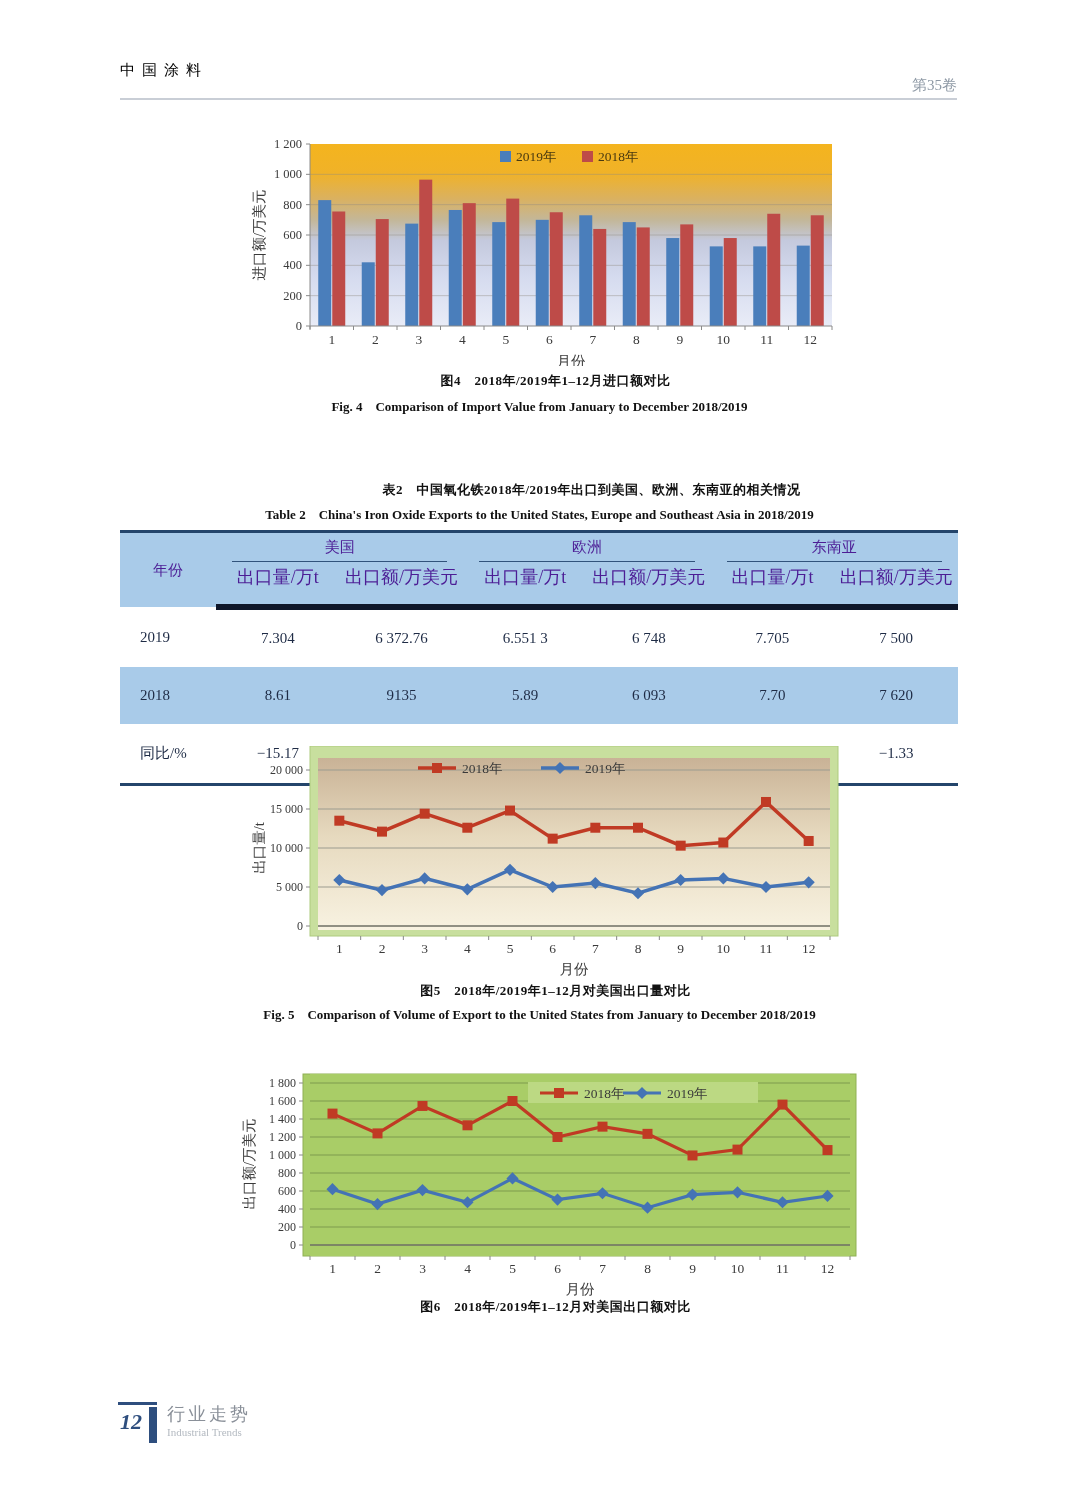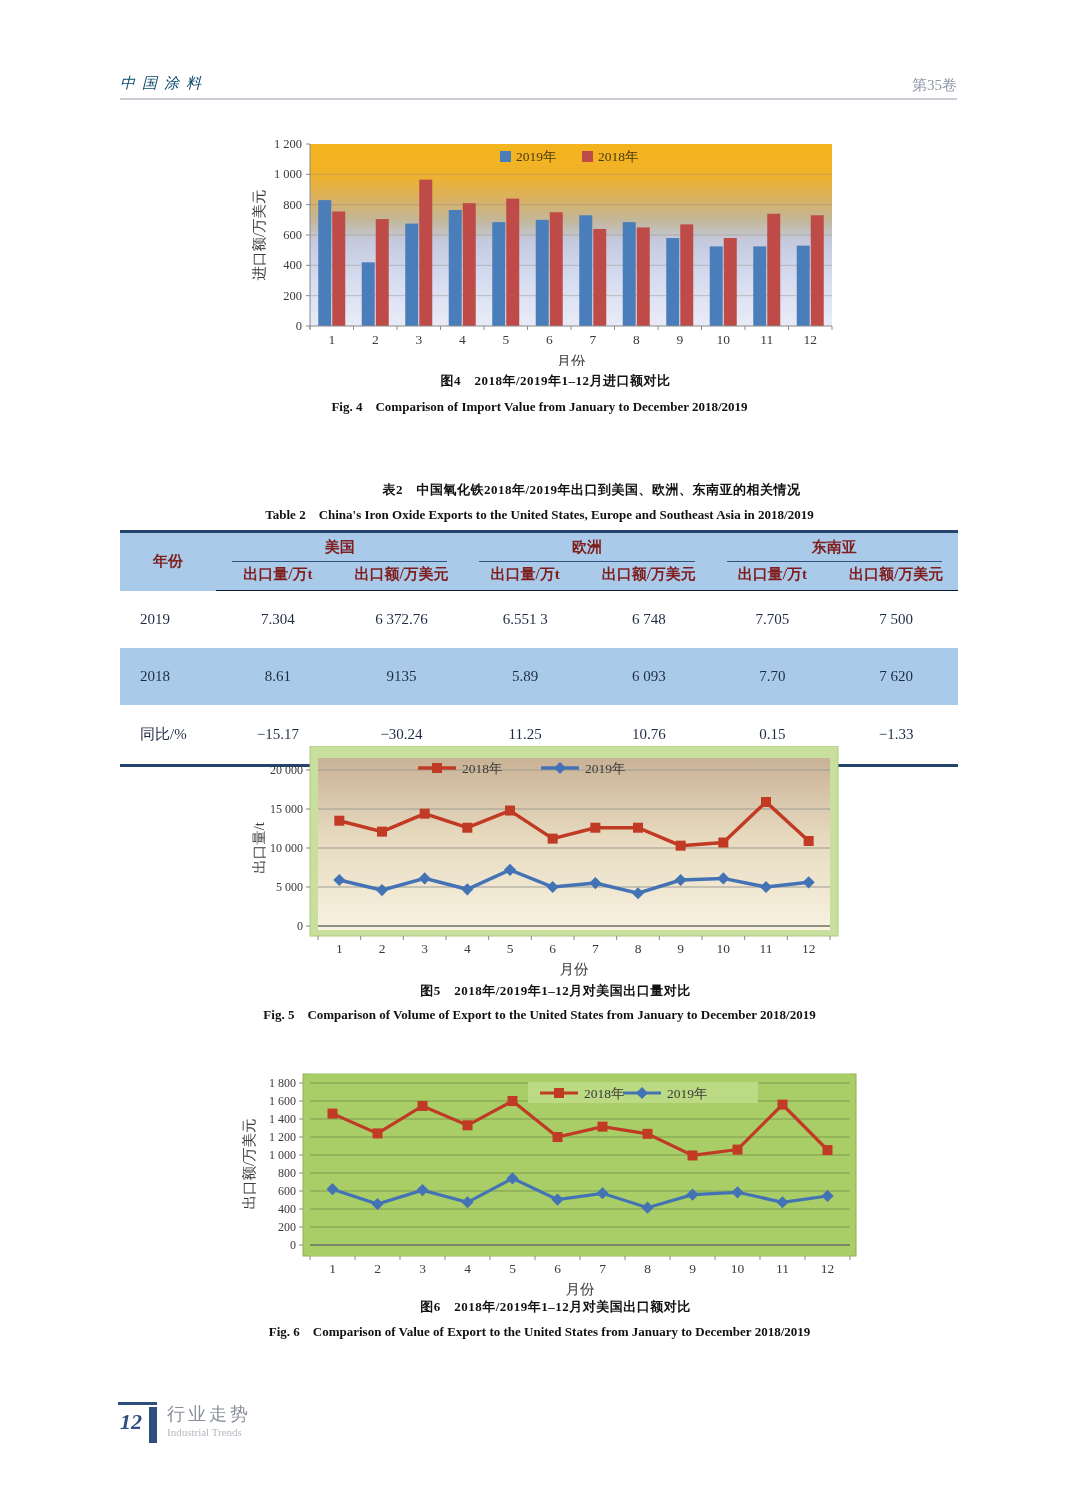--- a/index.html
+++ b/index.html
@@ -2,21 +2,21 @@
 <html><head>
 <meta charset="utf-8">
 <style>
   html,body{margin:0;padding:0;background:#ffffff;}
   body{font-family:"Liberation Serif","DejaVu Serif",serif;color:#222;}
   .page{position:relative;width:1079px;height:1496px;margin:0 auto;background:#fff;overflow:hidden;}
 
   
   .pg-header{position:absolute;left:120px;right:122px;top:74px;height:24px;
              border-bottom:2px solid #C9CED6;display:flex;justify-content:space-between;align-items:flex-end;}
-  .journal-name{font-size:15px;color:#0c4a6e;letter-spacing:7px;padding-bottom:5px;font-style:italic;}
+  .journal-name{font-size:15px;color:#000000;letter-spacing:7px;padding-bottom:18px;}
   .volume{font-size:15px;color:#8E99A5;padding-bottom:3px;}
 
   
   .chart{position:absolute;}
   #fig4-chart{left:248px;top:134px;}
   #fig5-chart{left:250px;top:746px;}
   #fig6-chart{left:240px;top:1070px;}
 
   .caption{position:absolute;left:0;width:100%;text-align:center;font-weight:bold;color:#111;}
   .cap-zh{font-size:13px;letter-spacing:0.5px;padding-left:16px;}
@@ -24,25 +24,25 @@
   #cap4-zh{top:372px;} #cap4-en{top:398px;}
   #tbl-zh{top:481px;margin-left:36px;}  #tbl-en{top:506px;}
   #cap5-zh{top:982px;} #cap5-en{top:1006px;}
   #cap6-zh{top:1298px;} #cap6-en{top:1323px;}
 
   
   .tbl-wrap{position:absolute;left:120px;top:530px;width:838px;}
   table.exports{width:100%;border-collapse:collapse;table-layout:fixed;
     border-top:3px solid #24456B;border-bottom:3px solid #24456B;font-size:15px;}
   table.exports col.c-year{width:96px;}
-  table.exports th{font-weight:bold;color:#7f1d1d;background:#A9CBE9;}
+  table.exports th{font-weight:normal;color:#4c1d95;background:#A9CBE9;}
   table.exports .h1 th{padding:5px 0 0 0;font-size:15px;}
   table.exports .h1 th.year{vertical-align:middle;padding:0;}
   table.exports .grp span{display:block;border-bottom:1.5px solid #31537B;margin:0 16px;padding-bottom:4px;}
-  table.exports .h2 th{padding:3px 0 6px 0;border-bottom:1px solid #0f172a;font-size:15px;}
+  table.exports .h2 th{padding:3px 0 15px 0;border-bottom:6px solid #0f172a;font-size:18px;}
   table.exports td{text-align:center;color:#1E2B45;padding:20px 0;background:#fff;}
   table.exports td.lab{text-align:left;padding-left:20px;}
   table.exports tr.hl td{background:#A9CBE9;}
 
   
   .pg-footer{position:absolute;left:118px;top:1402px;display:flex;align-items:flex-start;}
   .pg-num-box{display:inline-flex;align-items:flex-start;border-top:3px solid #2E4E7E;padding-top:2px;}
   .pg-num{font-style:italic;font-weight:bold;font-size:22px;color:#2E4E7E;padding:4px 7px 0 2px;line-height:1;}
   .vbar{width:8px;height:36px;background:#2E4E7E;}
   .sect{margin-left:10px;padding-top:3px;}
@@ -394,21 +394,20 @@
         <rect x="403.2" y="133.35" width="8.6" height="8.6" fill="#4473B5" transform="rotate(45 407.5 137.65)"></rect>
         <rect x="448.2" y="120.3" width="8.6" height="8.6" fill="#4473B5" transform="rotate(45 452.5 124.6)"></rect>
         <rect x="493.2" y="118.05" width="8.6" height="8.6" fill="#4473B5" transform="rotate(45 497.5 122.35)"></rect>
         <rect x="538.2" y="127.95" width="8.6" height="8.6" fill="#4473B5" transform="rotate(45 542.5 132.25)"></rect>
         <rect x="583.2" y="121.65" width="8.6" height="8.6" fill="#4473B5" transform="rotate(45 587.5 125.95)"></rect>
         <line x1="383" y1="23" x2="421" y2="23" stroke="#4473B5" stroke-width="3.2"></line>
         <rect x="397.7" y="18.7" width="8.6" height="8.6" fill="#4473B5" transform="rotate(45 402 23)"></rect>
         <text x="427" y="28" font-size="13.5" text-anchor="start" fill="#3a3a3a">2019年</text>
       </svg></div>
   <div id="cap6-zh" class="caption cap-zh">图6　2018年/2019年1–12月对美国出口额对比</div>
-  <div id="cap6-en" class="caption cap-en">Fig. 6　Comparison of Value of Export to the United States from January to December 2018/2019</div>
 
   <div class="pg-footer">
     <span class="pg-num-box">
       <span class="pg-num">12</span>
       <span class="vbar"></span>
     </span>
     <span class="sect">
       <div class="sect-zh">行业走势</div>
       <div class="sect-en">Industrial Trends</div>
     </span>

